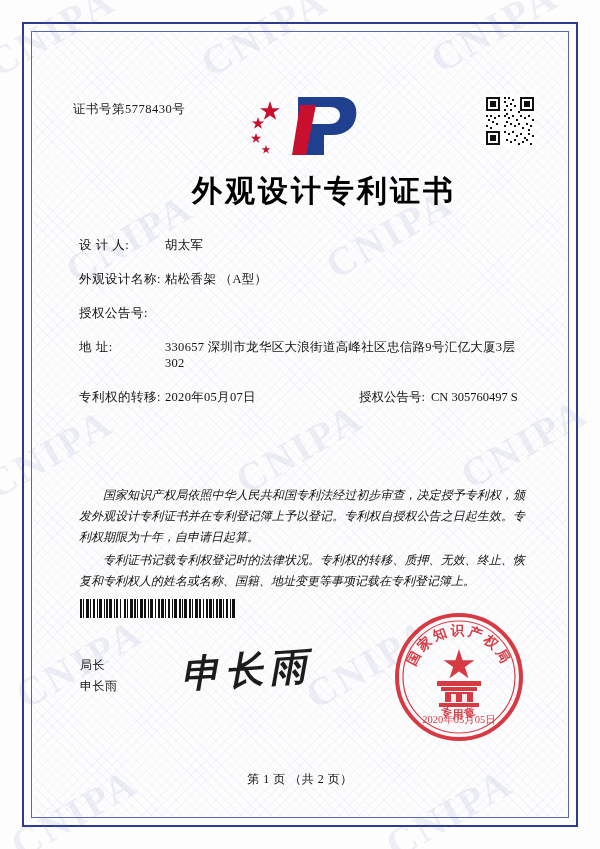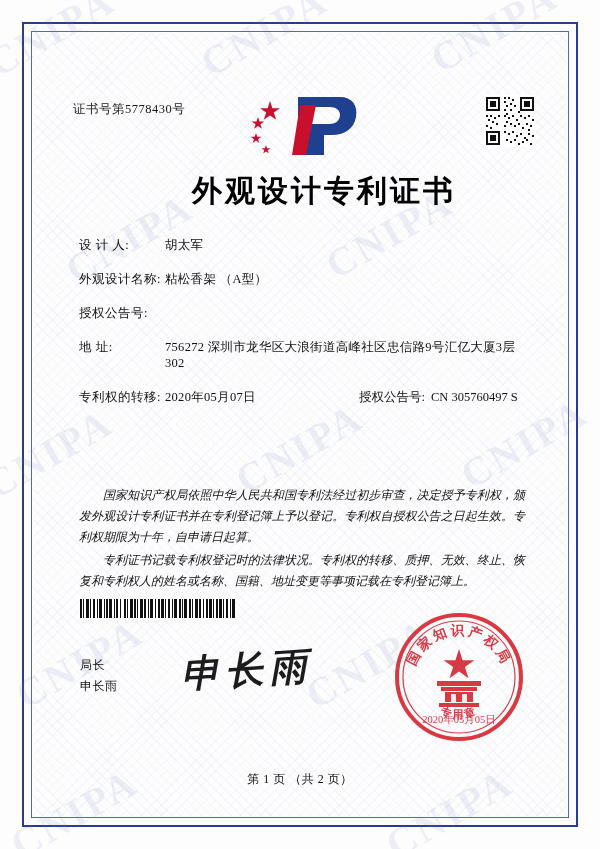--- a/index.html
+++ b/index.html
@@ -371,21 +371,21 @@
       </div>
 
 
       <div class="field-row">
         <div class="field-label">授权公告号:</div>
       </div>
 
 
       <div class="field-row">
         <div class="field-label">地 址:</div>
-        <div class="field-value">756272 深圳市龙华区大浪街道高峰社区忠信路9号汇亿大厦3层302</div>
+        <div class="field-value">330657 深圳市龙华区大浪街道高峰社区忠信路9号汇亿大厦3层302</div>
       </div>
 
       <div class="field-row dual">
         <div class="field-label">专利权的转移:</div>
         <div class="field-value">2020年05月07日</div>
         <div class="field-label2">授权公告号:</div>
         <div class="field-value2">CN 305760497 S</div>
       </div>
 
     </div>

